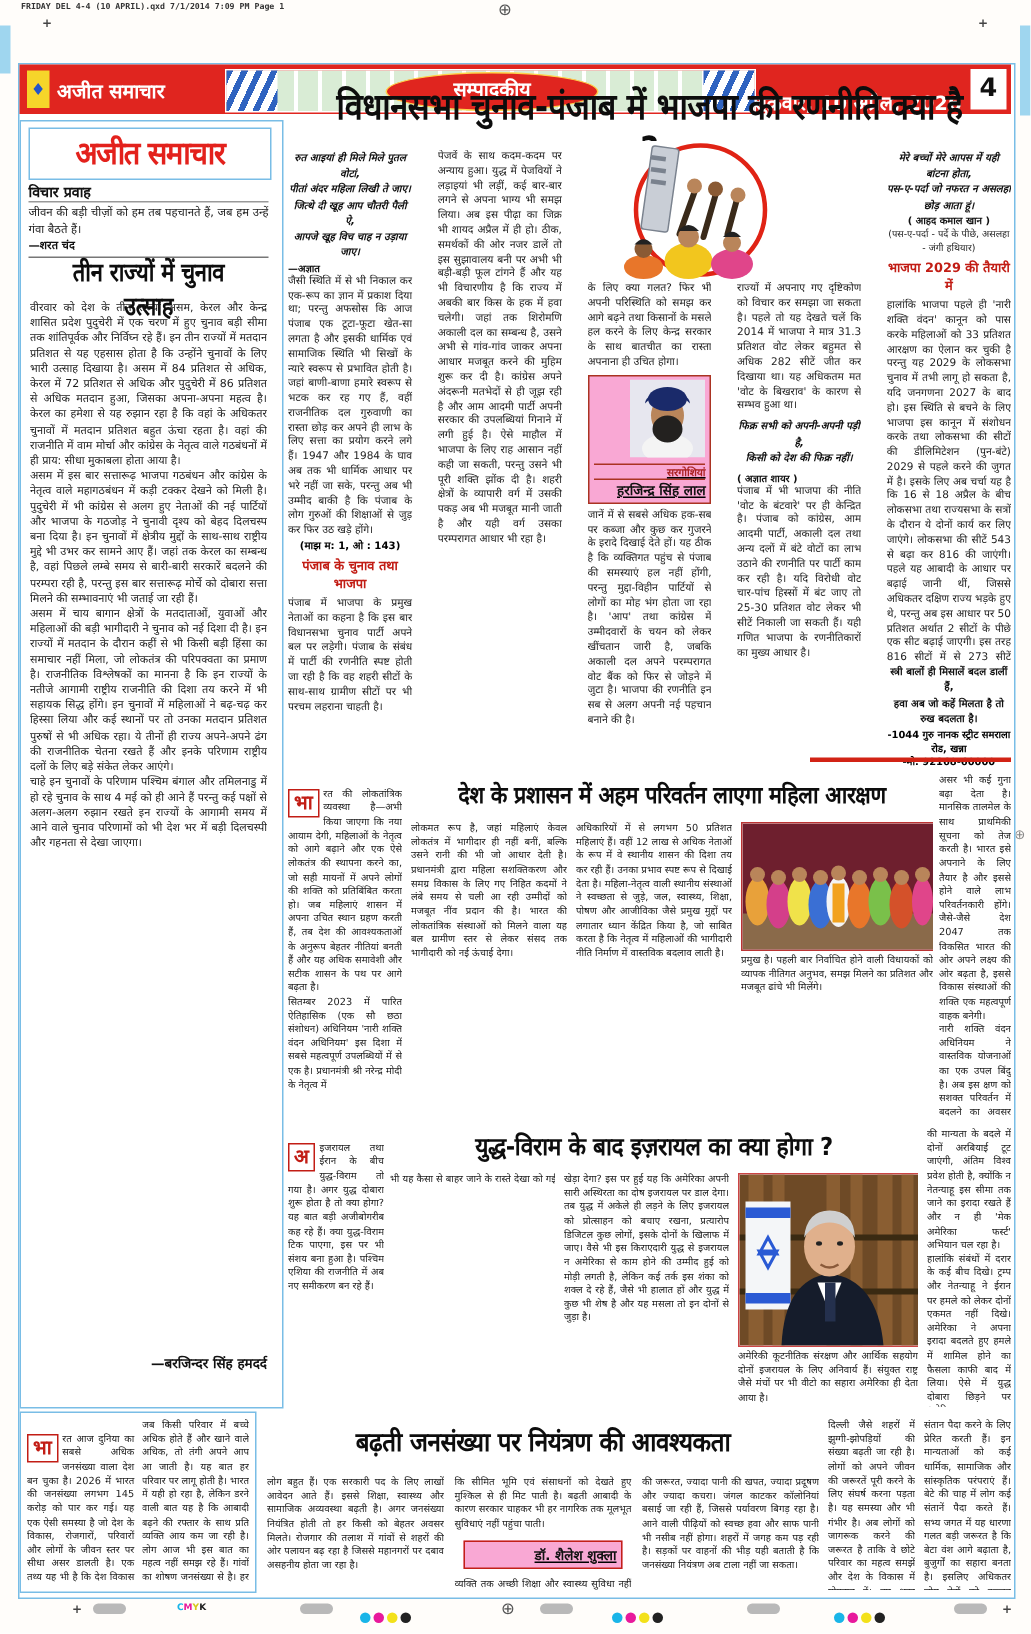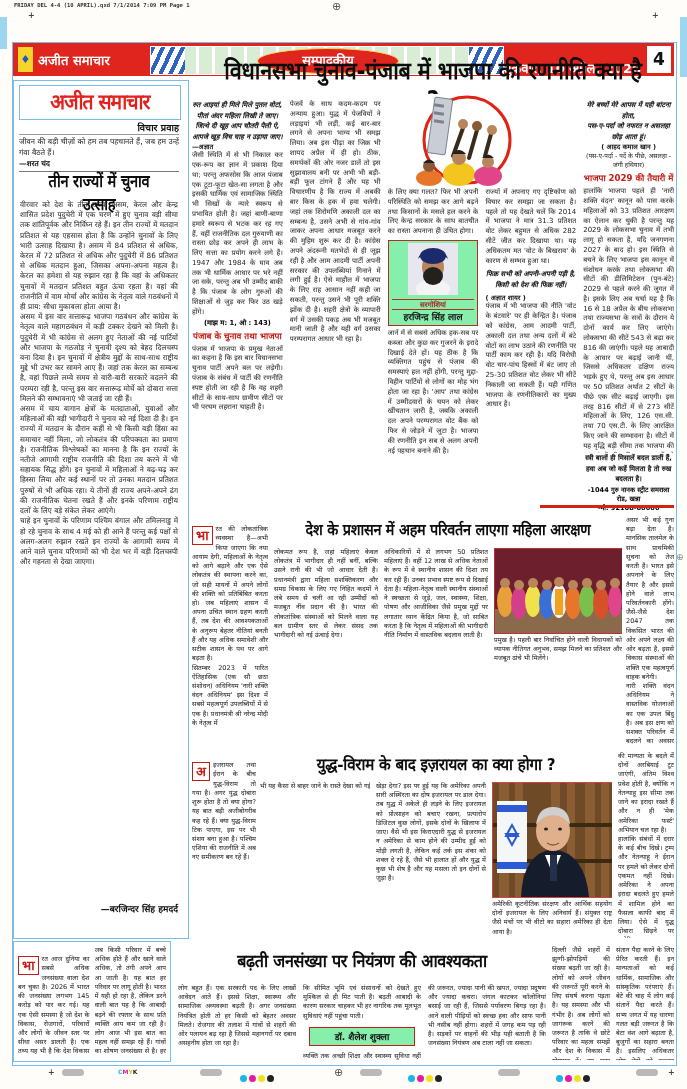--- a/index.html
+++ b/index.html
@@ -11,23 +11,23 @@
   .txt-s{font-size:6.5px;line-height:1.42;text-align:justify;color:#1b1b1b;
        overflow:hidden;white-space:pre-line;}
   .hl{font-weight:900;color:#0d0d0d;text-align:center;letter-spacing:-.3px;}
   .subhead{color:#c21d15;font-weight:800;text-align:center;font-size:8.6px;margin:3px 0;}
   .verse{font-weight:700;font-style:italic;text-align:center;font-size:6.8px;
          line-height:1.55;white-space:pre-line;color:#111;}
   .attr{font-weight:700;font-size:6.6px;text-align:left;color:#111;}
   .gloss{font-size:6.3px;text-align:center;color:#222;}
   .dropcap{float:left;color:#c21d15;border:1.5px solid #c21d15;font-weight:800;
            font-size:13px;line-height:1;padding:2px 3px;margin:1px 3px 1px 0;background:#fff;}
-  .colflex{display:flex;gap:7px;}
+  .colflex{display:flex;gap:17px;}
   .colflex > div{flex:1;min-width:0;}
-  .authorbox{border:1.2px solid #a32;text-align:center;padding:2px 3px;background:#86efac;}
+  .authorbox{border:1.2px solid #a32;text-align:right;padding:2px 3px;background:#f9a8d4;text-decoration:underline;}
   .authorname{font-weight:800;font-size:9px;color:#111;white-space:nowrap;}
   .blue-frame{border:1.2px solid #79bde6;}
   .sig{font-weight:800;font-size:9px;text-align:right;color:#111;}
   .dotrow span{display:inline-block;width:7px;height:7px;border-radius:50%;margin-right:2px;}
   .greyblob{width:22px;height:7px;border-radius:4px;background:#b9b9b9;}
   .plus{font-size:8px;color:#444;font-weight:700;}
   .crosshair{font-size:11px;color:#555;}
   .slug{font-size:5.5px;color:#333;font-family:"DejaVu Sans Mono",monospace;font-weight:700;}
 </style>
 </head>
@@ -59,21 +59,21 @@
   <div class="abs" style="right:3px;top:3px;width:24px;height:27px;background:#fff;text-align:center">
     <span style="color:#111;font-weight:800;font-size:17px;line-height:27px">4</span>
   </div>
 </div>
 
 <div class="abs blue-frame" style="left:13px;top:80px;width:174px;height:857px;background:#fff"></div>
 <div class="abs blue-frame" style="left:19px;top:85px;width:160px;height:33px;text-align:center">
   <span style="color:#e3211c;font-weight:900;font-size:21px;line-height:32px;letter-spacing:-1px;display:inline-block;transform:scaleX(.92)">अजीत समाचार</span>
 </div>
 <div class="abs" style="left:19px;top:121px;width:160px;border-bottom:1px solid #777;padding-bottom:3px">
-  <div style="text-align:right;font-weight:800;font-size:9.5px;color:#111;border-bottom:1px solid #999;margin-bottom:2px">विचार प्रवाह</div>
+  <div style="text-align:left;font-weight:800;font-size:9.5px;color:#111;border-bottom:1px solid #999;margin-bottom:2px">विचार प्रवाह</div>
   <div class="txt" style="font-size:7.6px">जीवन की बड़ी चीज़ों को हम तब पहचानते हैं, जब हम उन्हें गंवा बैठते हैं।</div>
   <div class="attr" style="font-size:7.4px">—शरत चंद</div>
 </div>
 <div class="abs hl" style="left:19px;top:169px;width:160px;font-size:17px;transform:scaleX(.86);transform-origin:center">तीन राज्यों में चुनाव उत्साह</div>
 <div class="abs txt" style="left:20px;top:200px;width:158px;height:698px;font-size:7.3px">वीरवार को देश के तीन राज्यों असम, केरल और केन्द्र शासित प्रदेश पुदुचेरी में एक चरण में हुए चुनाव बड़ी सीमा तक शांतिपूर्वक और निर्विघ्न रहे हैं। इन तीन राज्यों में मतदान प्रतिशत से यह एहसास होता है कि उन्होंने चुनावों के लिए भारी उत्साह दिखाया है। असम में 84 प्रतिशत से अधिक, केरल में 72 प्रतिशत से अधिक और पुदुचेरी में 86 प्रतिशत से अधिक मतदान हुआ, जिसका अपना-अपना महत्व है। केरल का हमेशा से यह रुझान रहा है कि वहां के अधिकतर चुनावों में मतदान प्रतिशत बहुत ऊंचा रहता है। वहां की राजनीति में वाम मोर्चा और कांग्रेस के नेतृत्व वाले गठबंधनों में ही प्राय: सीधा मुकाबला होता आया है।
 असम में इस बार सत्तारूढ़ भाजपा गठबंधन और कांग्रेस के नेतृत्व वाले महागठबंधन में कड़ी टक्कर देखने को मिली है। पुदुचेरी में भी कांग्रेस से अलग हुए नेताओं की नई पार्टियों और भाजपा के गठजोड़ ने चुनावी दृश्य को बेहद दिलचस्प बना दिया है। इन चुनावों में क्षेत्रीय मुद्दों के साथ-साथ राष्ट्रीय मुद्दे भी उभर कर सामने आए हैं। जहां तक केरल का सम्बन्ध है, वहां पिछले लम्बे समय से बारी-बारी सरकारें बदलने की परम्परा रही है, परन्तु इस बार सत्तारूढ़ मोर्चे को दोबारा सत्ता मिलने की सम्भावनाएं भी जताई जा रही हैं।
 असम में चाय बागान क्षेत्रों के मतदाताओं, युवाओं और महिलाओं की बड़ी भागीदारी ने चुनाव को नई दिशा दी है। इन राज्यों में मतदान के दौरान कहीं से भी किसी बड़ी हिंसा का समाचार नहीं मिला, जो लोकतंत्र की परिपक्वता का प्रमाण है। राजनीतिक विश्लेषकों का मानना है कि इन राज्यों के नतीजे आगामी राष्ट्रीय राजनीति की दिशा तय करने में भी सहायक सिद्ध होंगे। इन चुनावों में महिलाओं ने बढ़-चढ़ कर हिस्सा लिया और कई स्थानों पर तो उनका मतदान प्रतिशत पुरुषों से भी अधिक रहा। ये तीनों ही राज्य अपने-अपने ढंग की राजनीतिक चेतना रखते हैं और इनके परिणाम राष्ट्रीय दलों के लिए बड़े संकेत लेकर आएंगे।
 चाहे इन चुनावों के परिणाम पश्चिम बंगाल और तमिलनाडु में हो रहे चुनाव के साथ 4 मई को ही आने हैं परन्तु कई पक्षों से अलग-अलग रुझान रखते इन राज्यों के आगामी समय में आने वाले चुनाव परिणामों को भी देश भर में बड़ी दिलचस्पी और गहनता से देखा जाएगा।</div>
 <div class="abs sig" style="left:20px;top:902px;width:158px">—बरजिन्दर सिंह हमदर्द</div>
 

